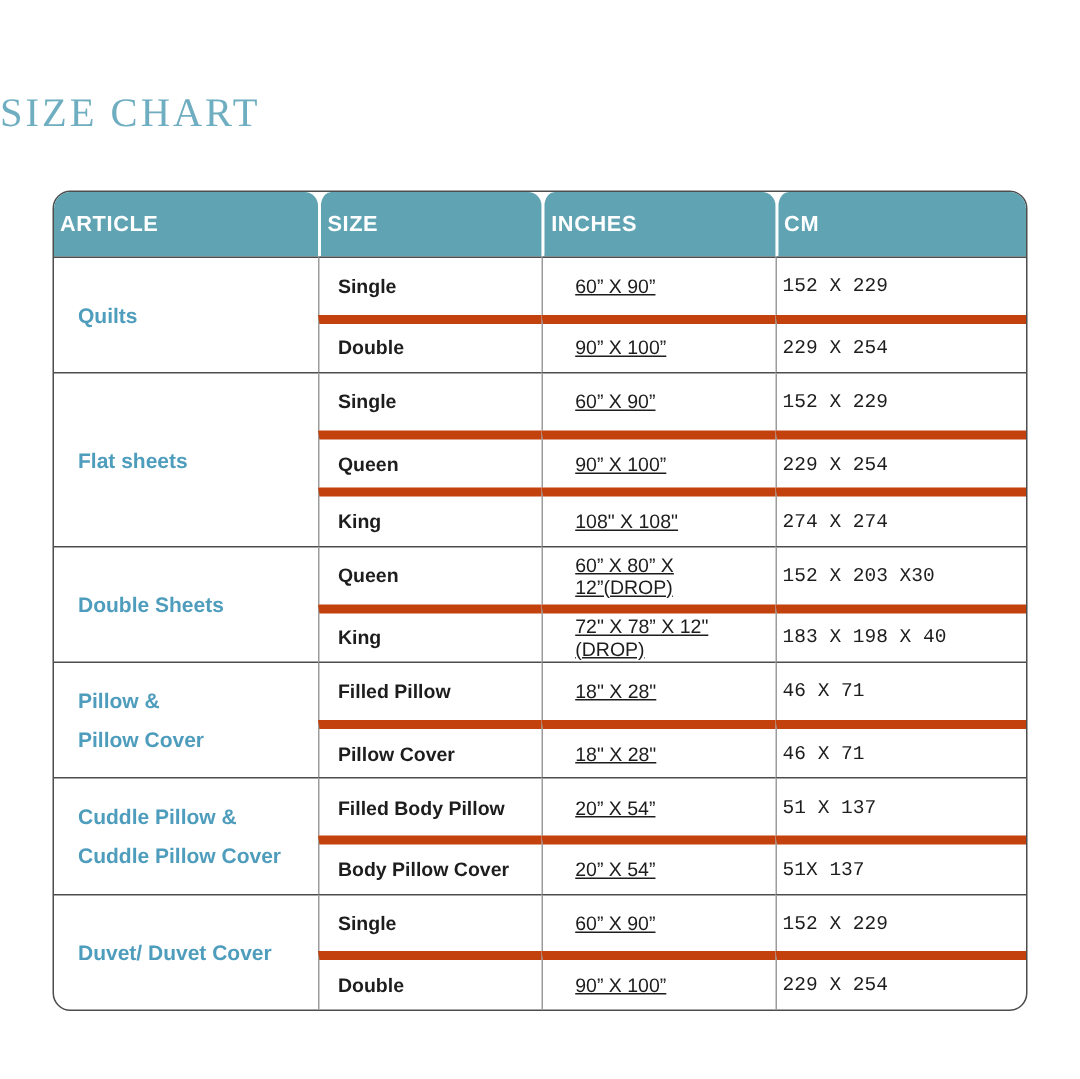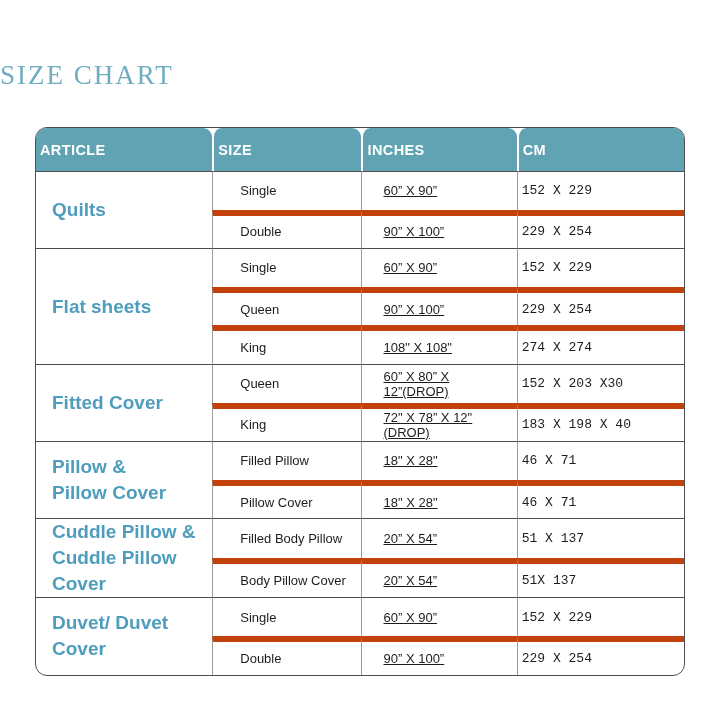--- a/index.html
+++ b/index.html
@@ -61,25 +61,25 @@
     color: #1d1d1d;
     border-top: 6px solid #c2410c;
   }
   td.size, td.inches, td.cm { border-left: 1px solid #9c9c9c; }
   tr.group-start td { border-top: 1.6px solid #4d4d4d; }
 
   td.article {
     padding-left: 16px;
     color: #4F9DBD;
     font-weight: bold;
-    font-size: 19px;
+    font-size: 14px;
   }
   .article-line { display: block; line-height: 26px; }
 
-  td.size   { padding-left: 27px; font-weight: 400; }
+  td.size   { padding-left: 12px; font-weight: 700; }
   td.inches { padding-left: 21px; text-decoration: underline; }
   td.cm     { padding-left: 4px; font-family: Liberation Mono, monospace; }
 </style>
 </head>
 <body>
 
 <div class="page">
 
   <h1 class="page-title">SIZE CHART</h1>
 
@@ -129,21 +129,21 @@
           <td class="cm">229 X 254</td>
         </tr>
         <tr>
           <td class="size">King</td>
           <td class="inches">108" X 108"</td>
           <td class="cm">274 X 274</td>
         </tr>
 
         <tr class="group-start">
           <td class="article" rowspan="2">
-            <span class="article-line">Fitted Cover</span>
+            <span class="article-line">Double Sheets</span>
           </td>
           <td class="size">Queen</td>
           <td class="inches">60” X 80” X 12”(DROP)</td>
           <td class="cm">152 X 203 X30</td>
         </tr>
         <tr>
           <td class="size">King</td>
           <td class="inches">72" X 78” X 12"(DROP)</td>
           <td class="cm">183 X 198 X 40</td>
         </tr>

